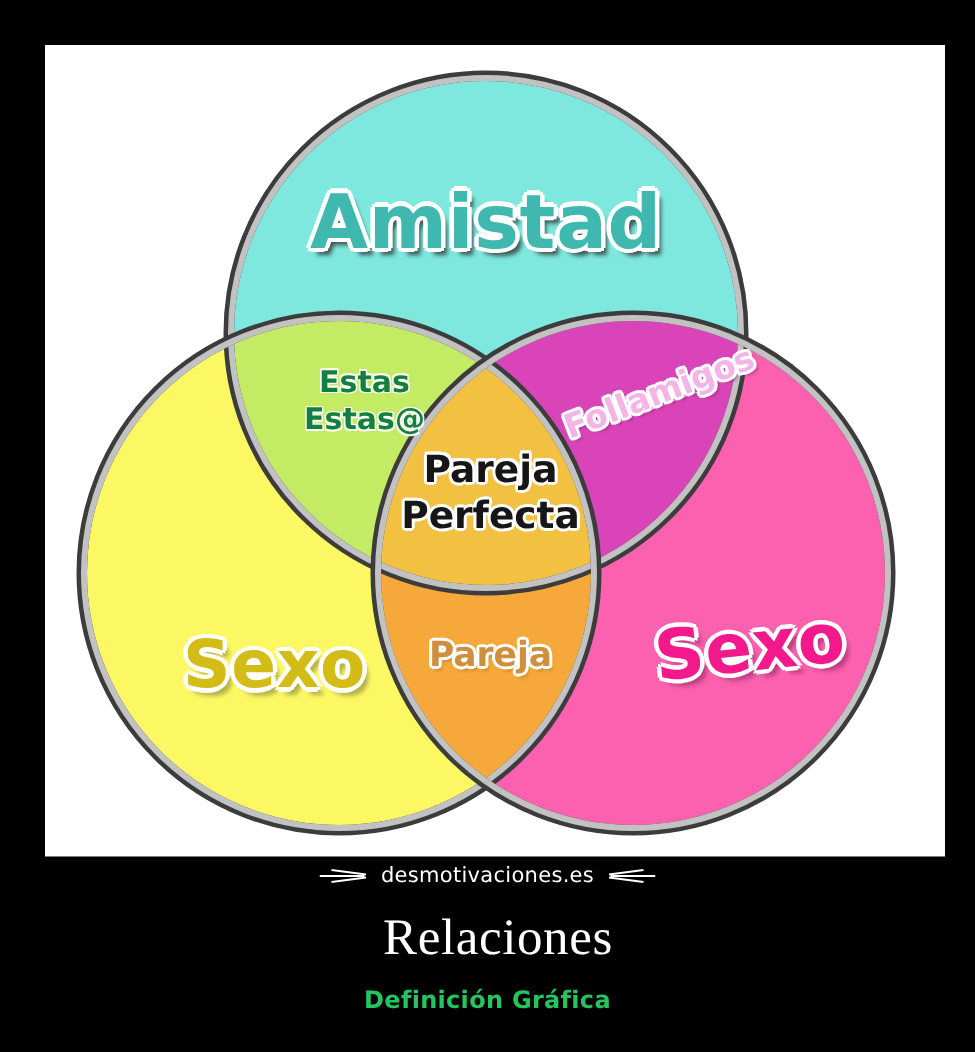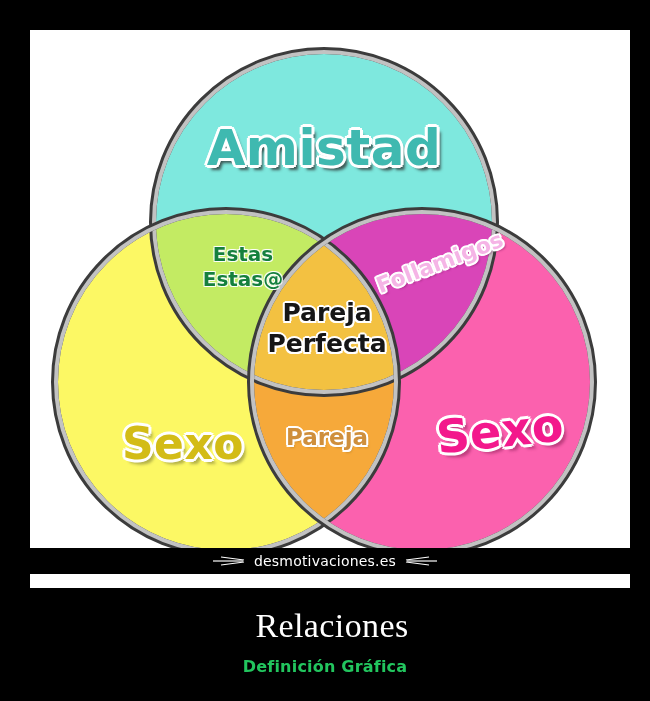--- a/index.html
+++ b/index.html
@@ -158,21 +158,21 @@
       -1.5px  1.5px 0 #ffffff,  1.5px  1.5px 0 #ffffff,
       -2px 0 0 #ffffff, 2px 0 0 #ffffff,
        0 -2px 0 #ffffff, 0 2px 0 #ffffff,
        2px 3px 2px rgba(150,100,20,0.35);
   }
 
   
   #watermark-bar {
     position: absolute;
     left: 0;
-    top: 548px;
+    top: 571px;
     width: 650px;
     height: 26px;
     background: #000000;
     display: flex;
     align-items: center;
     justify-content: center;
     gap: 7px;
   }
   #watermark-text {
     color: #ffffff;

